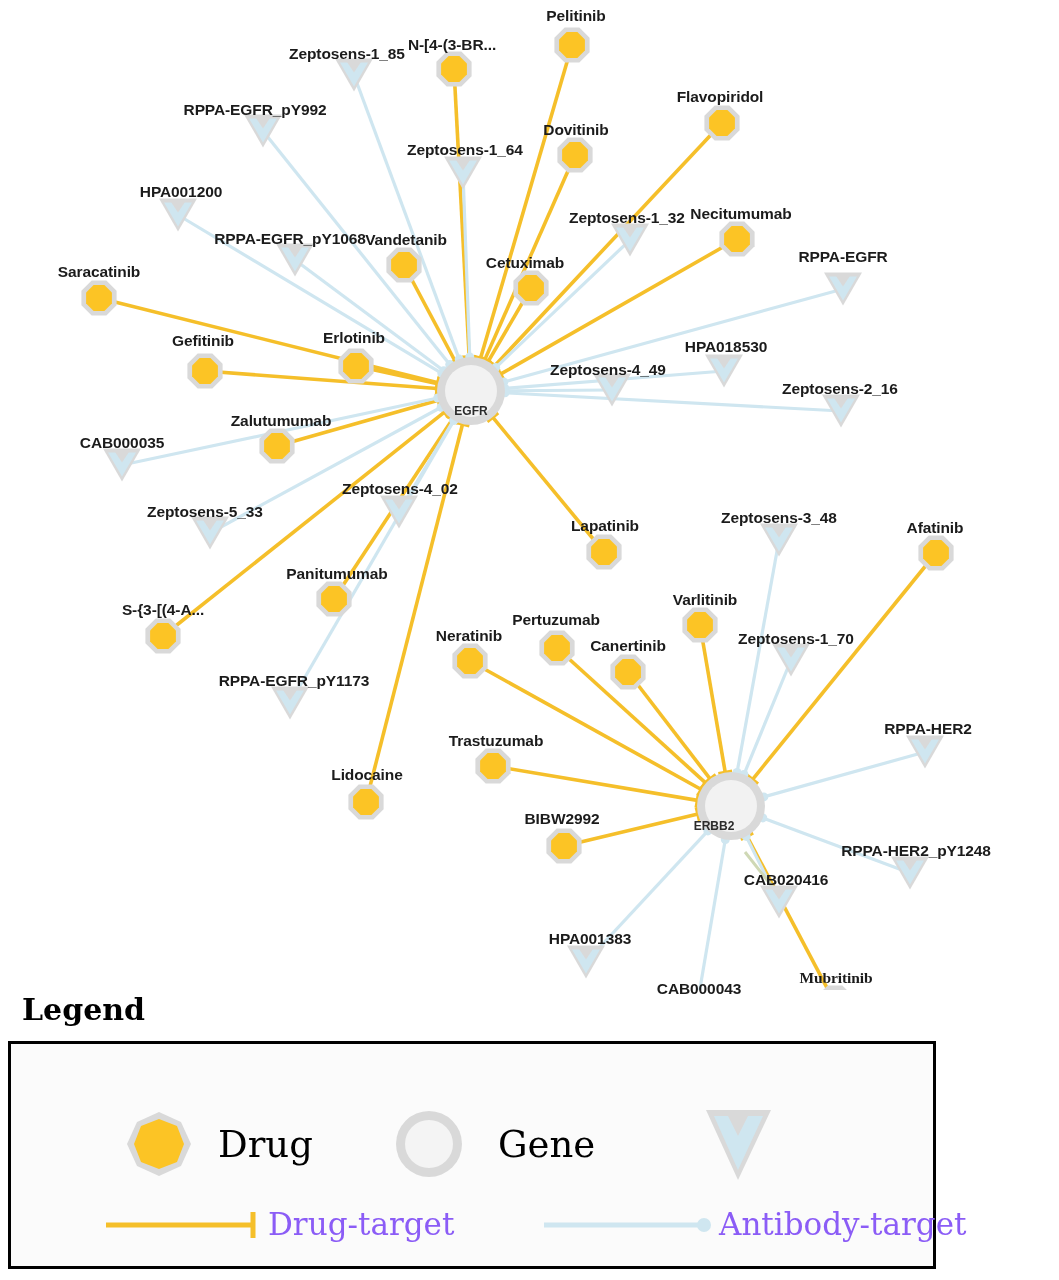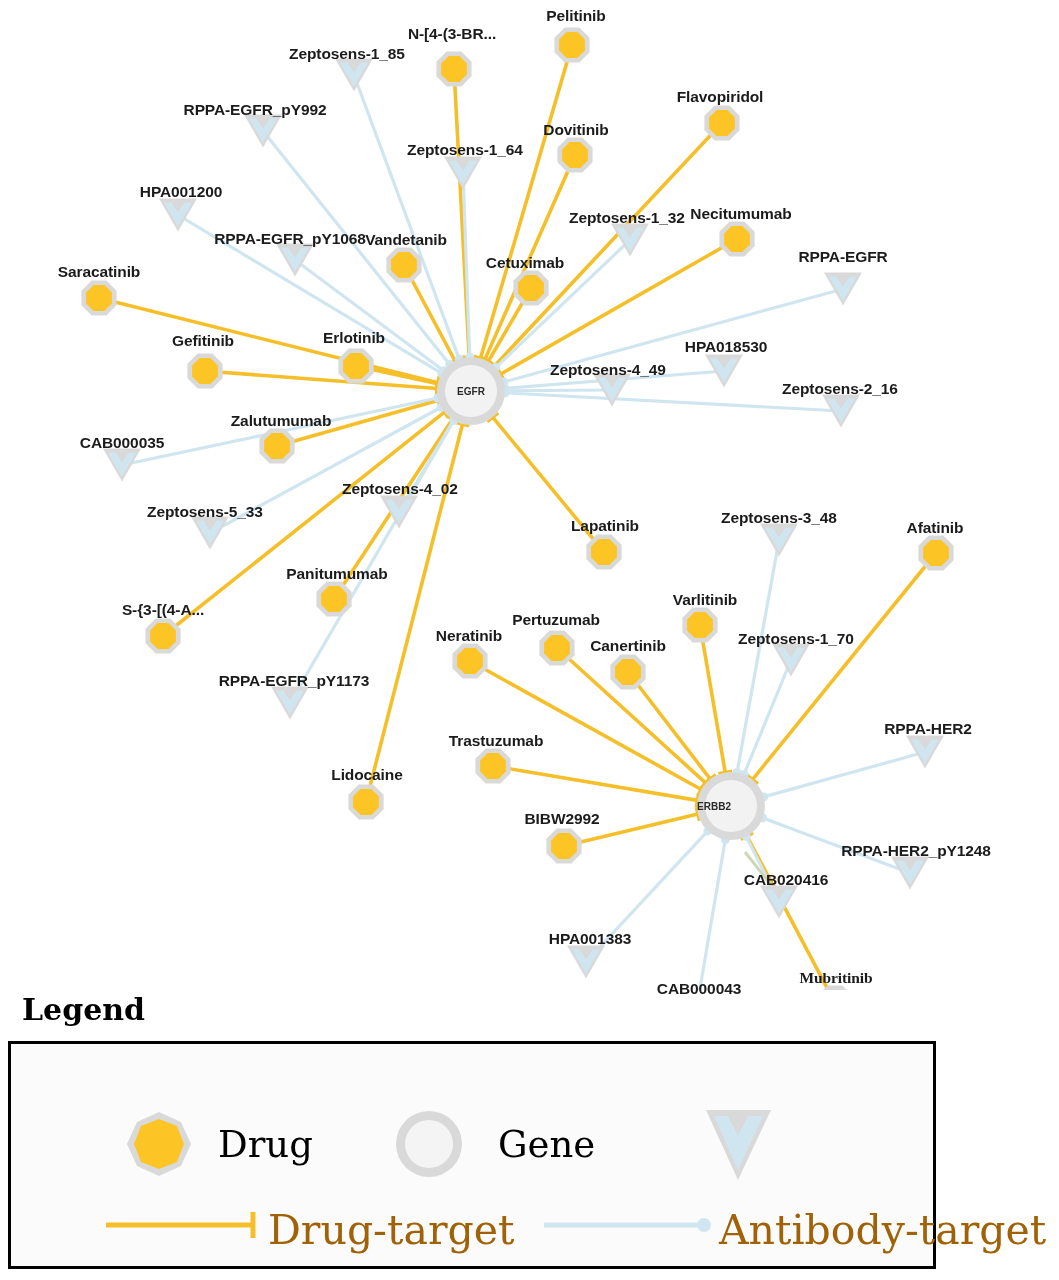--- a/index.html
+++ b/index.html
@@ -30,25 +30,26 @@
     position: absolute;
     font-size: 15.5px;
     font-weight: bold;
     color: #1b1b1b;
     white-space: nowrap;
     transform: translate(-50%, -50%);
     letter-spacing: -0.1px;
   }
   .gene-label {
     position: absolute;
-    font-size: 10px;
+    font-size: 12px;
     font-weight: bold;
     color: #2b2b2b;
     white-space: nowrap;
     transform: translate(-50%, -50%);
+    margin-top: 20px;
   }
   #legend-title {
     position: absolute;
     left: 22px;
     top: 992px;
     font-family: "DejaVu Serif", serif;
     font-size: 30px;
     font-weight: bold;
     color: #000;
   }
@@ -65,22 +66,22 @@
   .legend-item-label {
     position: absolute;
     font-family: "DejaVu Serif", serif;
     font-size: 37px;
     color: #000;
     white-space: nowrap;
   }
   .legend-line-label {
     position: absolute;
     font-family: "DejaVu Serif", serif;
-    font-size: 41px;
-    color: #a16207;
+    font-size: 31px;
+    color: #8b5cf6;
     white-space: nowrap;
   }
 </style>
 </head>
 <body>
 
 <div id="graph-wrap">
   <svg id="graph-svg" width="1059" height="990">
       <g>
         <line x1="572" y1="45" x2="480.5272442443035" y2="358.36211377694036" stroke="#f5bf2a" stroke-width="3.6" stroke-linecap="butt"></line>
@@ -375,21 +376,21 @@
           <circle cx="471" cy="391" r="34" fill="#d9d9d9"></circle>
           <circle cx="471" cy="391" r="26" fill="#f2f2f2"></circle>
         </g>
         <g>
           <circle cx="731" cy="806" r="34" fill="#d9d9d9"></circle>
           <circle cx="731" cy="806" r="26" fill="#f2f2f2"></circle>
         </g>
       </g>
     </svg>
 <div class="node-label" style="left: 576px; top: 16px;">Pelitinib</div>
-    <div class="node-label" style="left: 452px; top: 34px;">N-[4-(3-BR...</div>
+    <div class="node-label" style="left: 452px; top: 45px;">N-[4-(3-BR...</div>
     <div class="node-label" style="left: 720px; top: 97px;">Flavopiridol</div>
     <div class="node-label" style="left: 576px; top: 130px;">Dovitinib</div>
     <div class="node-label" style="left: 741px; top: 214px;">Necitumumab</div>
     <div class="node-label" style="left: 406px; top: 240px;">Vandetanib</div>
     <div class="node-label" style="left: 525px; top: 263px;">Cetuximab</div>
     <div class="node-label" style="left: 99px; top: 272px;">Saracatinib</div>
     <div class="node-label" style="left: 354px; top: 338px;">Erlotinib</div>
     <div class="node-label" style="left: 203px; top: 341px;">Gefitinib</div>
     <div class="node-label" style="left: 281px; top: 421px;">Zalutumumab</div>
     <div class="node-label" style="left: 337px; top: 574px;">Panitumumab</div>

